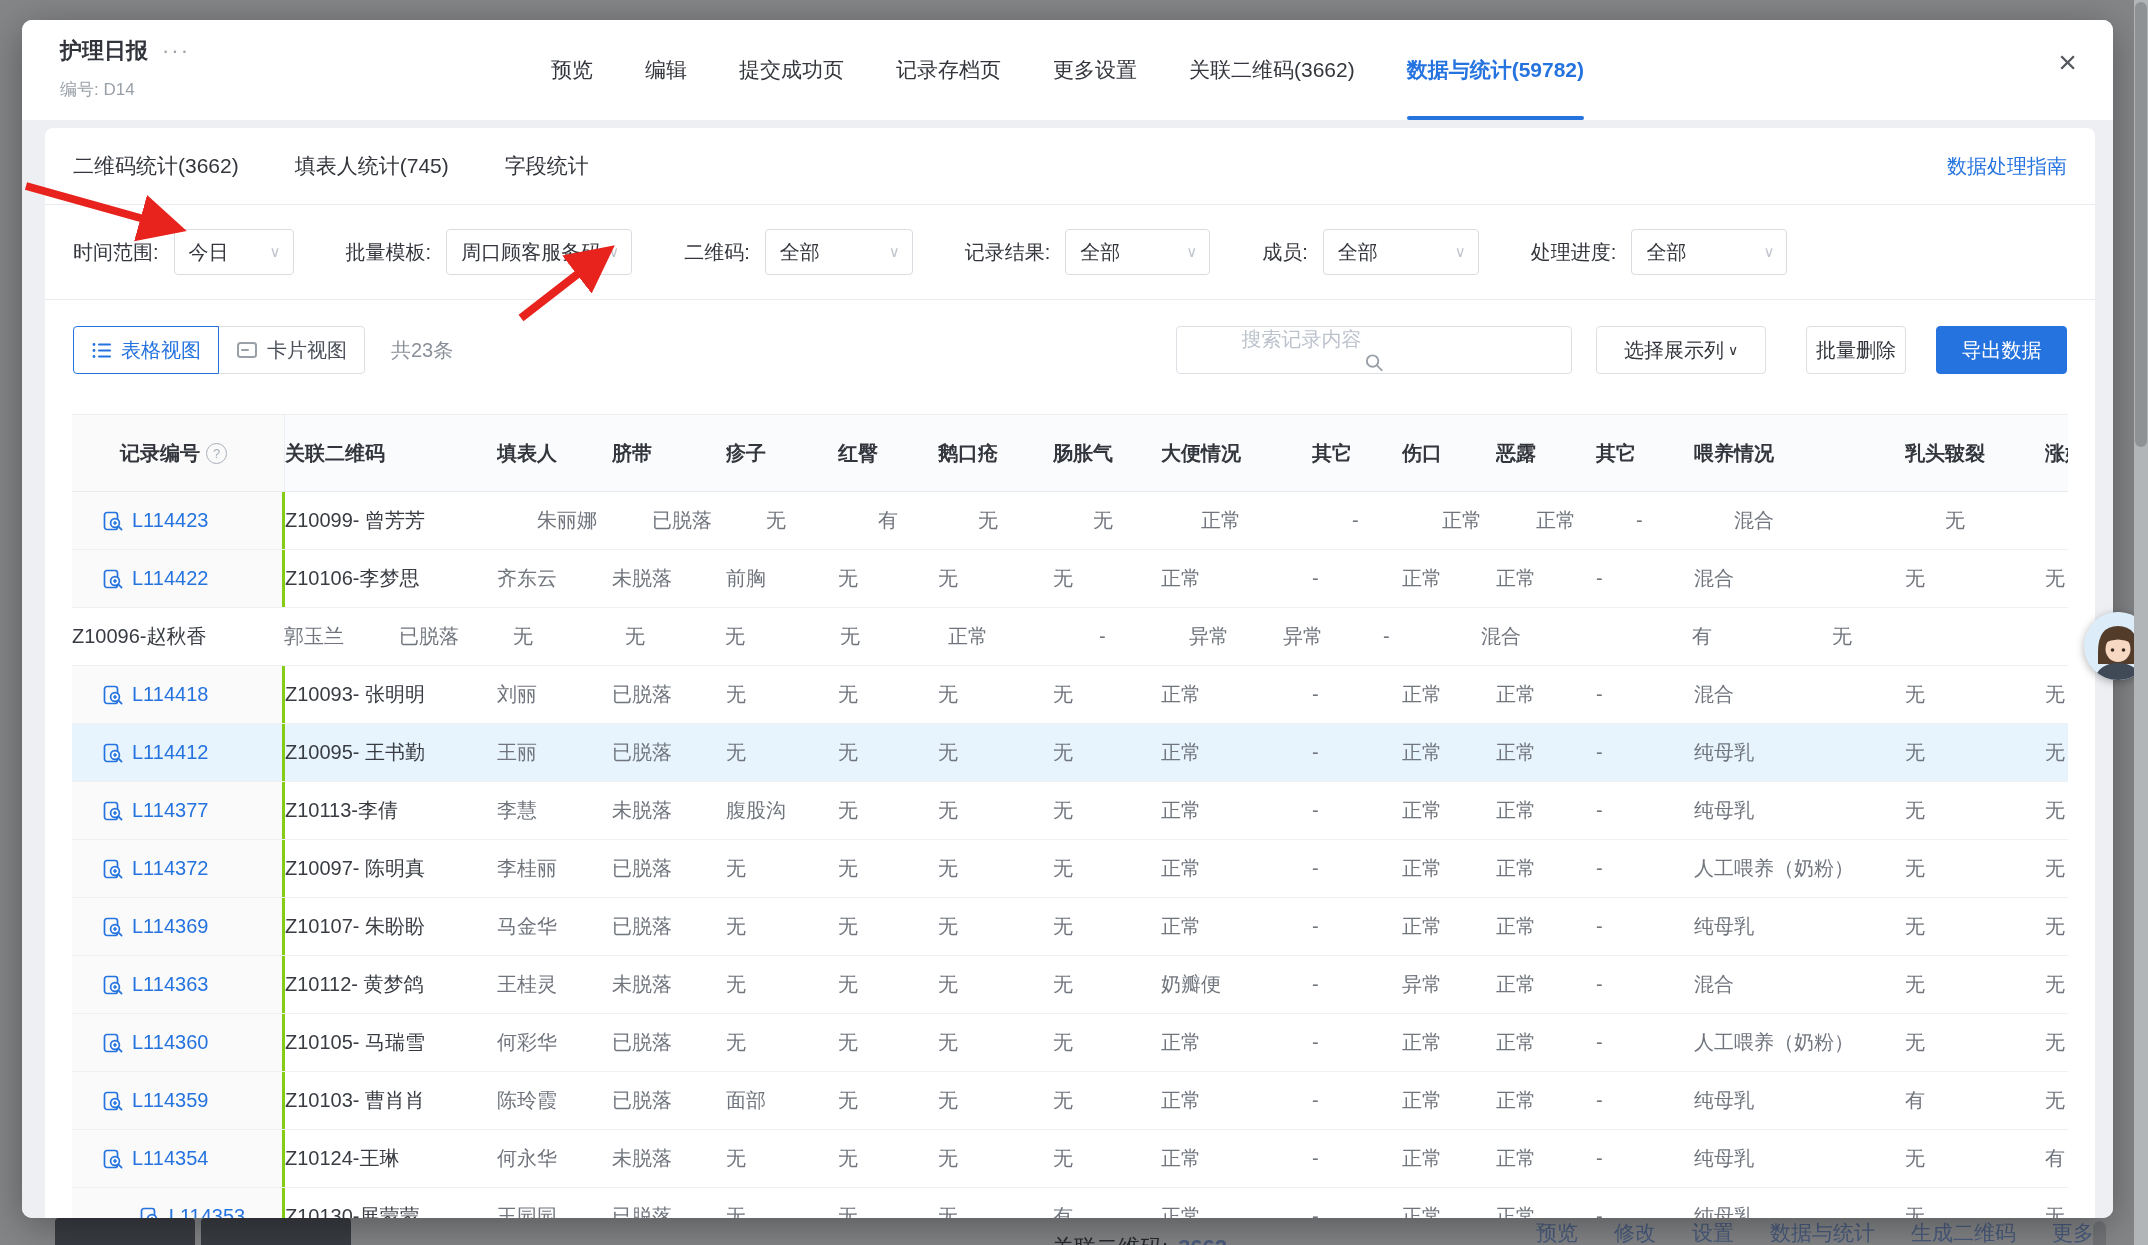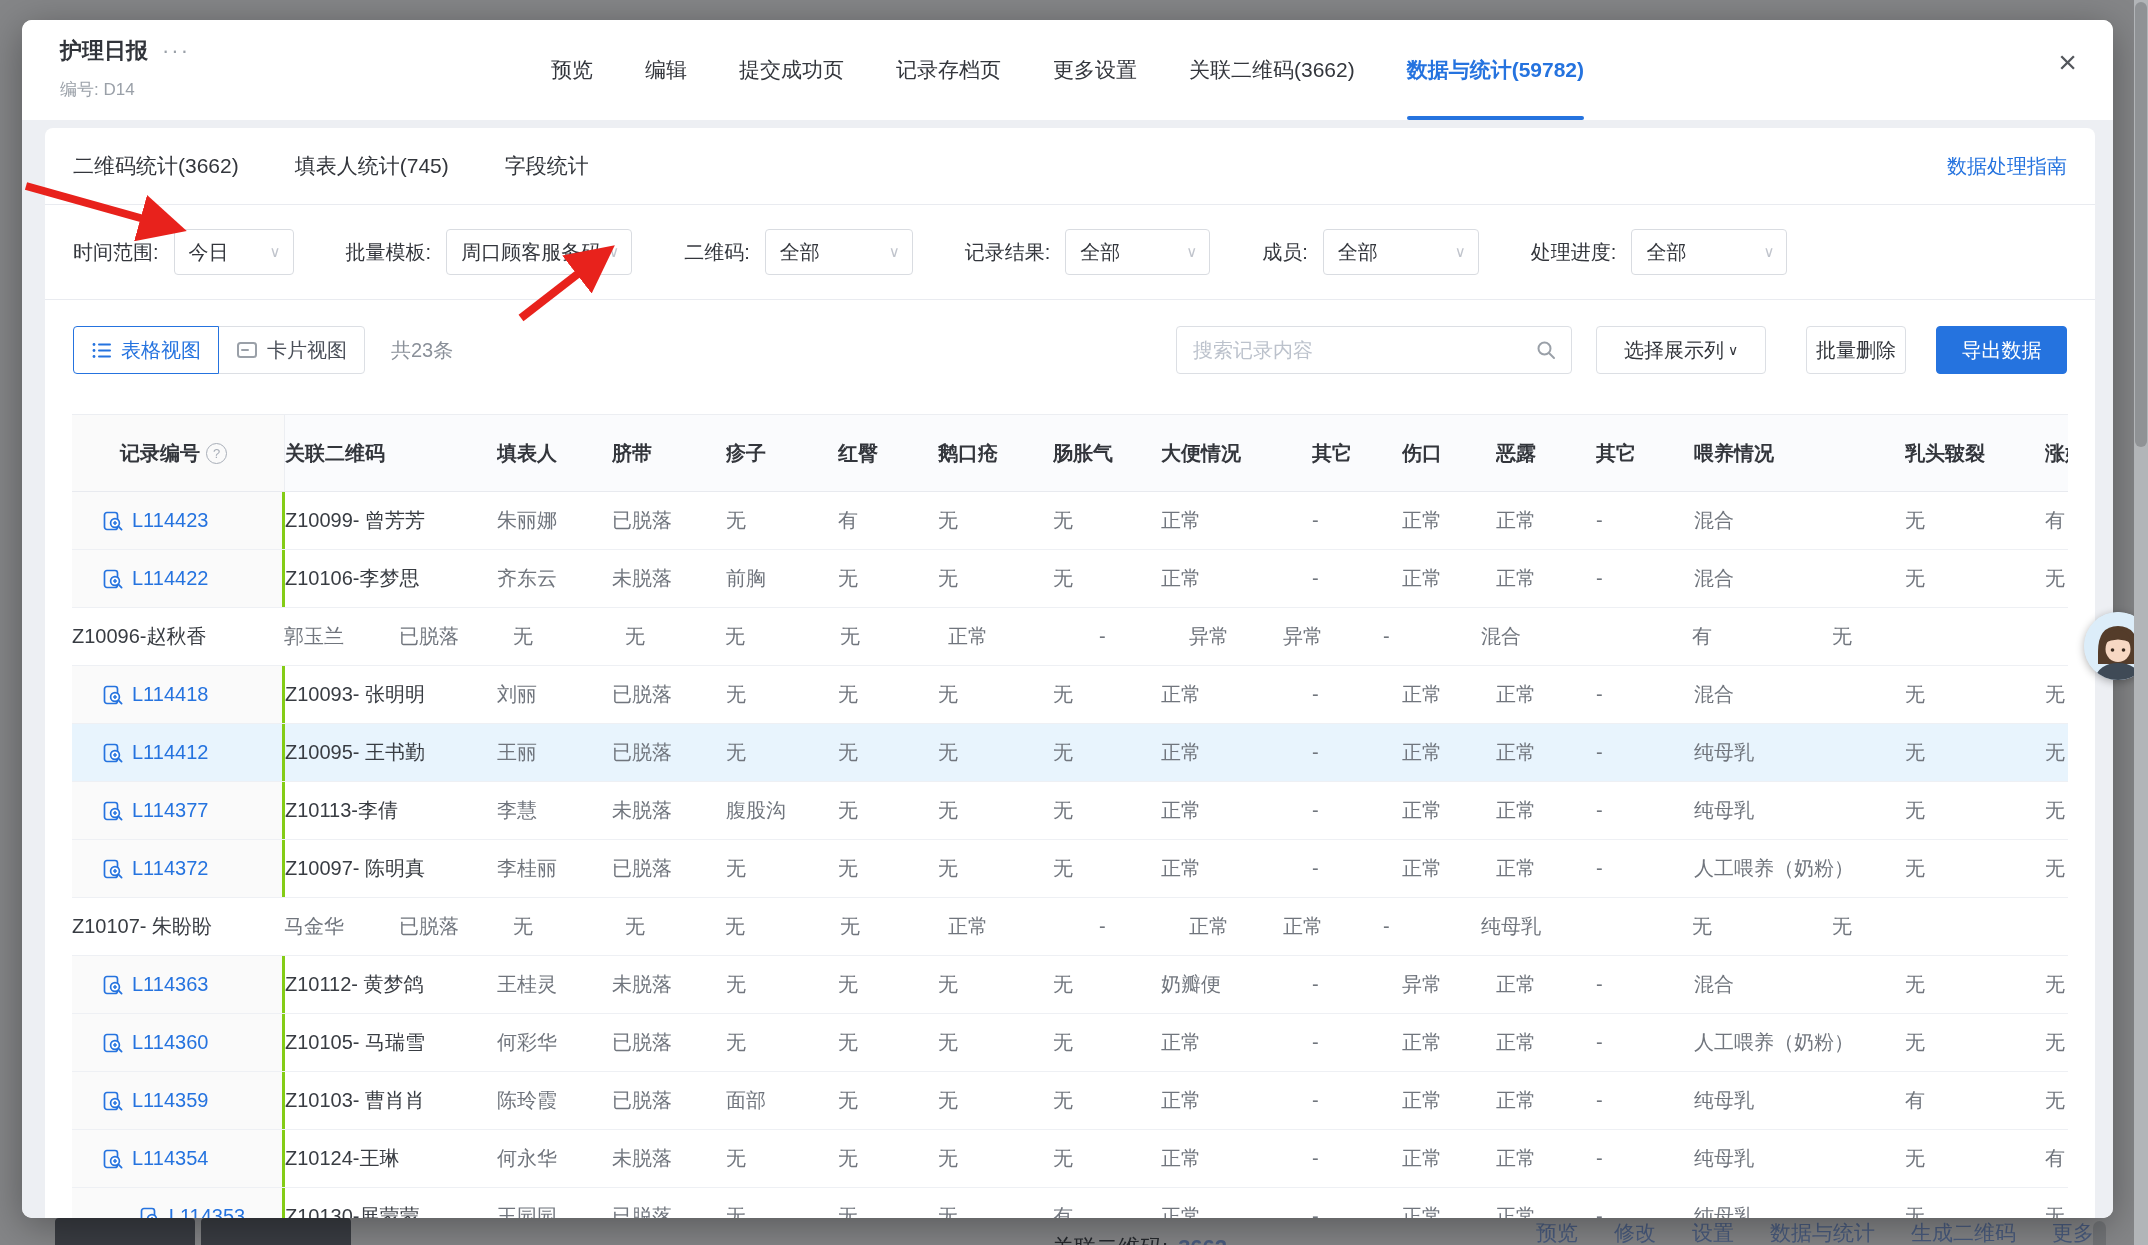--- a/index.html
+++ b/index.html
@@ -46,21 +46,21 @@
   .filter .flabel{font-size:20px;color:#33363c;margin-right:15px;white-space:nowrap;}
   .select{position:relative;height:46px;border:1px solid #d9dce1;border-radius:4px;display:flex;align-items:center;padding:0 12px 0 14px;font-size:20px;color:#33363c;background:#fff;box-sizing:border-box;white-space:nowrap;cursor:pointer;}
   .select .chev{margin-left:auto;color:#c0c4cc;font-size:15px;padding-left:4px;}
 
   
   .toolbar{display:flex;align-items:center;margin:26px 28px 0 28px;height:48px;}
   .viewbtn{height:48px;display:inline-flex;align-items:center;gap:9px;padding:0 17px;font-size:20px;border:1px solid #dcdfe4;background:#fff;color:#4a4f58;box-sizing:border-box;cursor:pointer;white-space:nowrap;}
   .viewbtn.first{border-color:#2573df;color:#2573df;border-radius:4px 0 0 4px;position:relative;z-index:1;}
   .viewbtn.second{border-radius:0 4px 4px 0;margin-left:-1px;}
   .count{margin-left:26px;color:#8a9099;font-size:20px;}
-  .search{margin-left:auto;width:396px;height:48px;border:1px solid #dcdfe4;border-radius:4px;display:flex;align-items:center;padding:0 14px;box-sizing:border-box;background:#fff;}
+  .search{margin-left:auto;width:396px;height:48px;border:1px solid #dcdfe4;border-radius:4px;display:flex;align-items:center;padding:0 14px;box-sizing:border-box;background:#fff;flex-direction:column;}
   .search input{border:0;outline:0;flex:1;font-size:20px;color:#333;font-family:inherit;background:transparent;}
   .search input::placeholder{color:#bcc2cc;}
   .btn{height:48px;border:1px solid #dcdfe4;border-radius:4px;background:#fff;font-size:20px;color:#33363c;display:inline-flex;align-items:center;justify-content:center;box-sizing:border-box;cursor:pointer;white-space:nowrap;}
   .btn.cols{width:170px;margin-left:24px;gap:4px;}
   .btn.cols .chev2{font-size:14px;color:#33363c;}
   .btn.del{width:100px;margin-left:40px;}
   .btn.export{width:131px;margin-left:30px;background:#2573df;border-color:#2573df;color:#fff;}
 
   
   .tablewrap{margin:40px 0 0 27px;width:1996px;overflow:hidden;border-top:1px solid #eceef2;}
@@ -266,21 +266,21 @@
             </div>
           <div id="tbody">
               <div class="trow">
                 <div class="cell c0" style="width: 213px;">
                   <svg width="20" height="20" viewBox="0 0 20 20">
                     <use href="#rec-icon-def"></use>
                   </svg>
                   <span>L114423</span>
                 </div>
                 <div class="cell c1" style="width: 212px;">Z10099- 曾芳芳</div>
-                <div class="cell c2" style="width: 115px;">朱丽娜</div>
+                <div class="cell c2" style="width: 115px; margin-left: 40px;">朱丽娜</div>
                 <div class="cell c3" style="width: 114px;">已脱落</div>
                 <div class="cell c4" style="width: 112px;">无</div>
                 <div class="cell c5" style="width: 100px;">有</div>
                 <div class="cell c6" style="width: 115px;">无</div>
                 <div class="cell c7" style="width: 108px;">无</div>
                 <div class="cell c8" style="width: 151px;">正常</div>
                 <div class="cell c9" style="width: 90px;">-</div>
                 <div class="cell c10" style="width: 94px;">正常</div>
                 <div class="cell c11" style="width: 100px;">正常</div>
                 <div class="cell c12" style="width: 98px;">-</div>
@@ -414,20 +414,26 @@
                 <div class="cell c8" style="width: 151px;">正常</div>
                 <div class="cell c9" style="width: 90px;">-</div>
                 <div class="cell c10" style="width: 94px;">正常</div>
                 <div class="cell c11" style="width: 100px;">正常</div>
                 <div class="cell c12" style="width: 98px;">-</div>
                 <div class="cell c13" style="width: 211px;">人工喂养（奶粉）</div>
                 <div class="cell c14" style="width: 140px;">无</div>
                 <div class="cell c15" style="width: 120px;">无</div>
               </div>
               <div class="trow">
+                <div class="cell c0" style="width: 213px;">
+                  <svg width="20" height="20" viewBox="0 0 20 20">
+                    <use href="#rec-icon-def"></use>
+                  </svg>
+                  <span>L114369</span>
+                </div>
                 <div class="cell c1" style="width: 212px;">Z10107- 朱盼盼</div>
                 <div class="cell c2" style="width: 115px;">马金华</div>
                 <div class="cell c3" style="width: 114px;">已脱落</div>
                 <div class="cell c4" style="width: 112px;">无</div>
                 <div class="cell c5" style="width: 100px;">无</div>
                 <div class="cell c6" style="width: 115px;">无</div>
                 <div class="cell c7" style="width: 108px;">无</div>
                 <div class="cell c8" style="width: 151px;">正常</div>
                 <div class="cell c9" style="width: 90px;">-</div>
                 <div class="cell c10" style="width: 94px;">正常</div>

